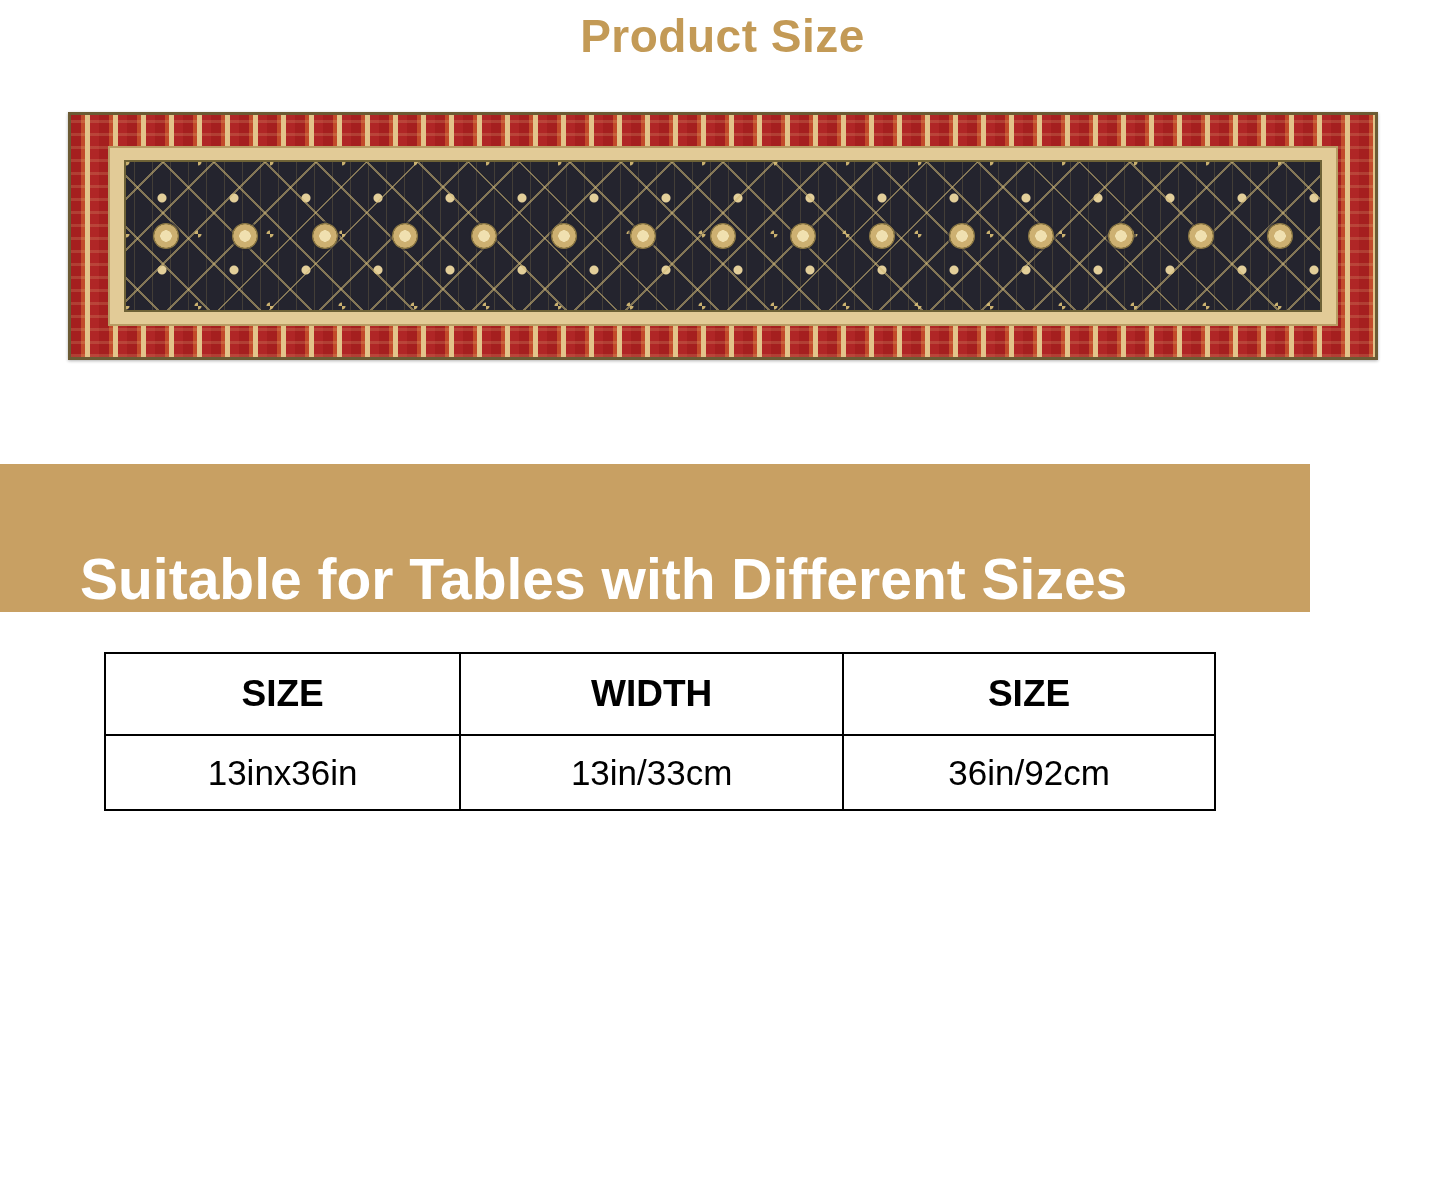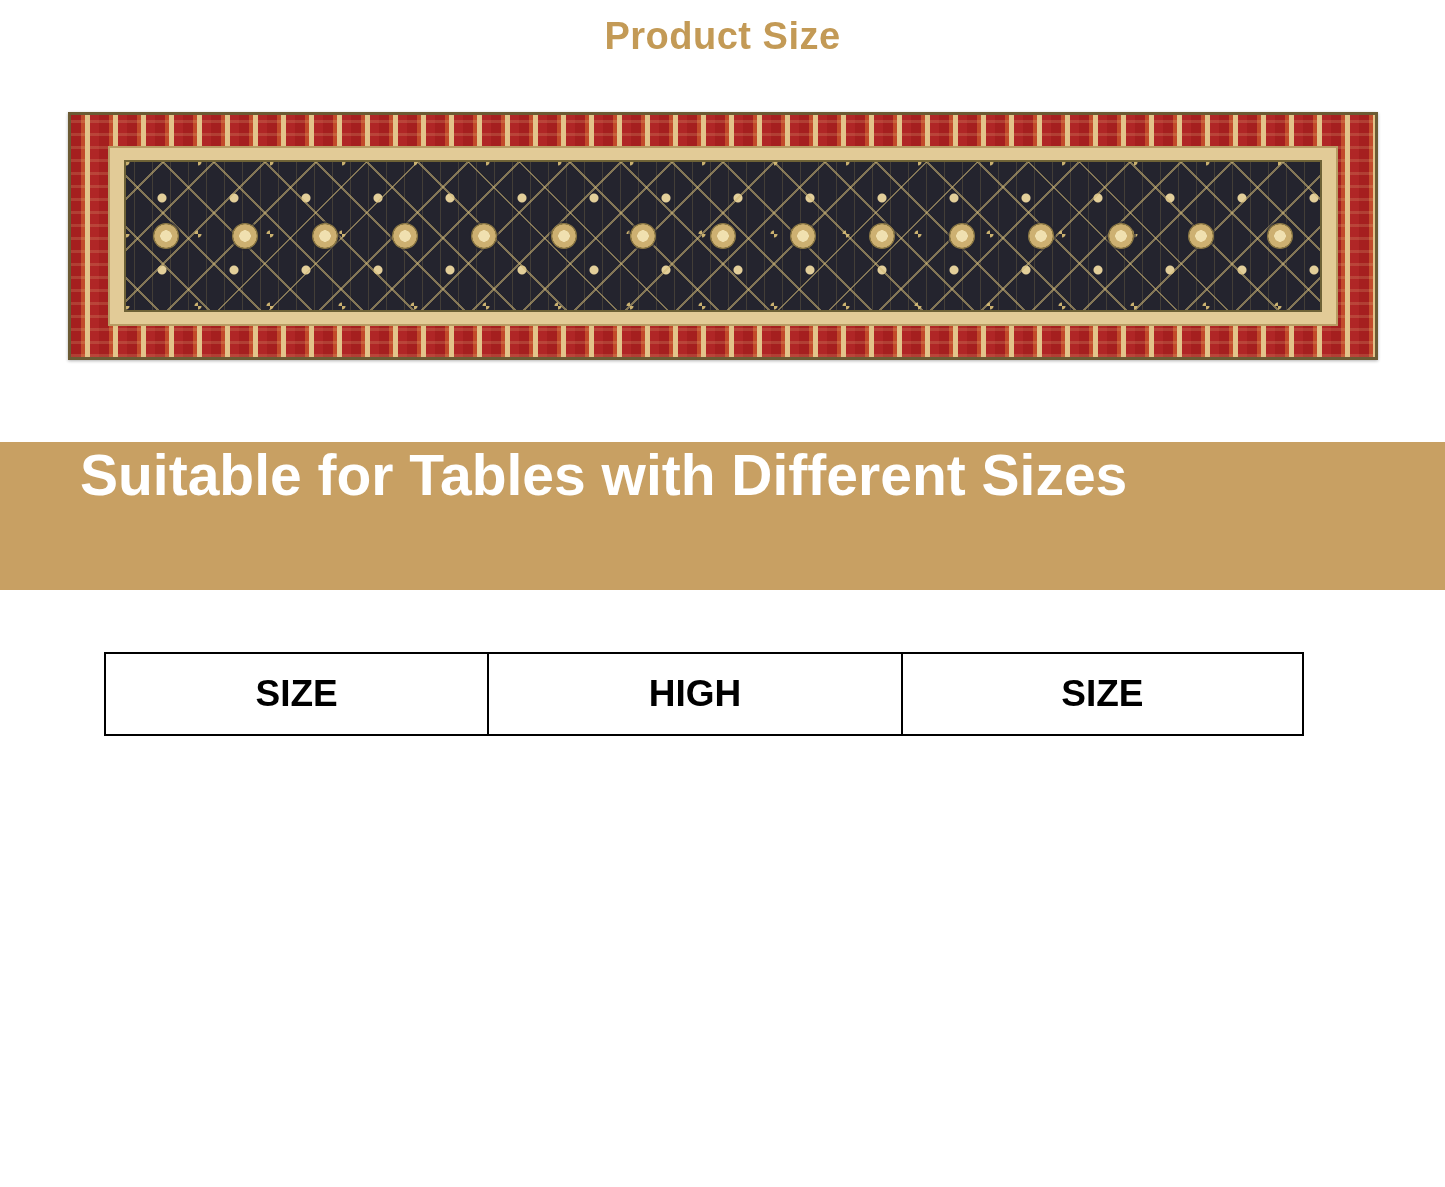--- a/index.html
+++ b/index.html
@@ -11,21 +11,21 @@
     width: 1445px;
     height: 1187px;
     font-family: "Liberation Sans", sans-serif;
     position: relative;
     overflow: hidden;
   }
 
   
   .title {
     text-align: center;
-    font-size: 38px;
+    font-size: 46px;
     font-weight: bold;
     color: #c39a56;
     letter-spacing: 0.5px;
     padding-top: 6px;
     height: 66px;
     line-height: 60px;
   }
 
   
   .rug-wrap {
@@ -133,42 +133,42 @@
     height: 26px;
     border-radius: 50%;
     background: radial-gradient(circle, #f0e0b0 0 30%, #cdb071 32% 62%, #8e7a45 64% 100%);
     box-shadow: 0 0 0 2px rgba(36,36,46,0.6);
   }
 
   
   .banner {
     position: absolute;
     left: 0;
-    top: 442px;
-    width: 1445px;
+    top: 464px;
+    width: 1310px;
     height: 148px;
     background: #c8a063;
     display: flex;
-    align-items: flex-start;
+    align-items: flex-end;
   }
   .banner-text {
     color: #ffffff;
     font-size: 57px;
     font-weight: bold;
     padding-left: 80px;
     letter-spacing: 0px;
     white-space: nowrap;
   }
 
   
   .table-wrap {
     position: absolute;
     left: 104px;
     top: 652px;
-    width: 1200px;
+    width: 1112px;
   }
   table.size-table {
     border-collapse: collapse;
     width: 100%;
     table-layout: fixed;
   }
   table.size-table th,
   table.size-table td {
     border: 2px solid #000000;
     text-align: center;
@@ -226,20 +226,25 @@
 <div class="table-wrap">
   <table class="size-table">
     <colgroup>
       <col class="c1">
         <col class="c2">
         <col class="c3">
     </colgroup>
     <thead>
       <tr>
         <th>SIZE</th>
-        <th>HIGH</th>
+        <th>WIDTH</th>
         <th>SIZE</th>
       </tr>
     </thead>
     <tbody>
+      <tr>
+        <td>13inx36in</td>
+        <td>13in/33cm</td>
+        <td>36in/92cm</td>
+      </tr>
     </tbody>
   </table>
 </div>
 
 </body></html>

